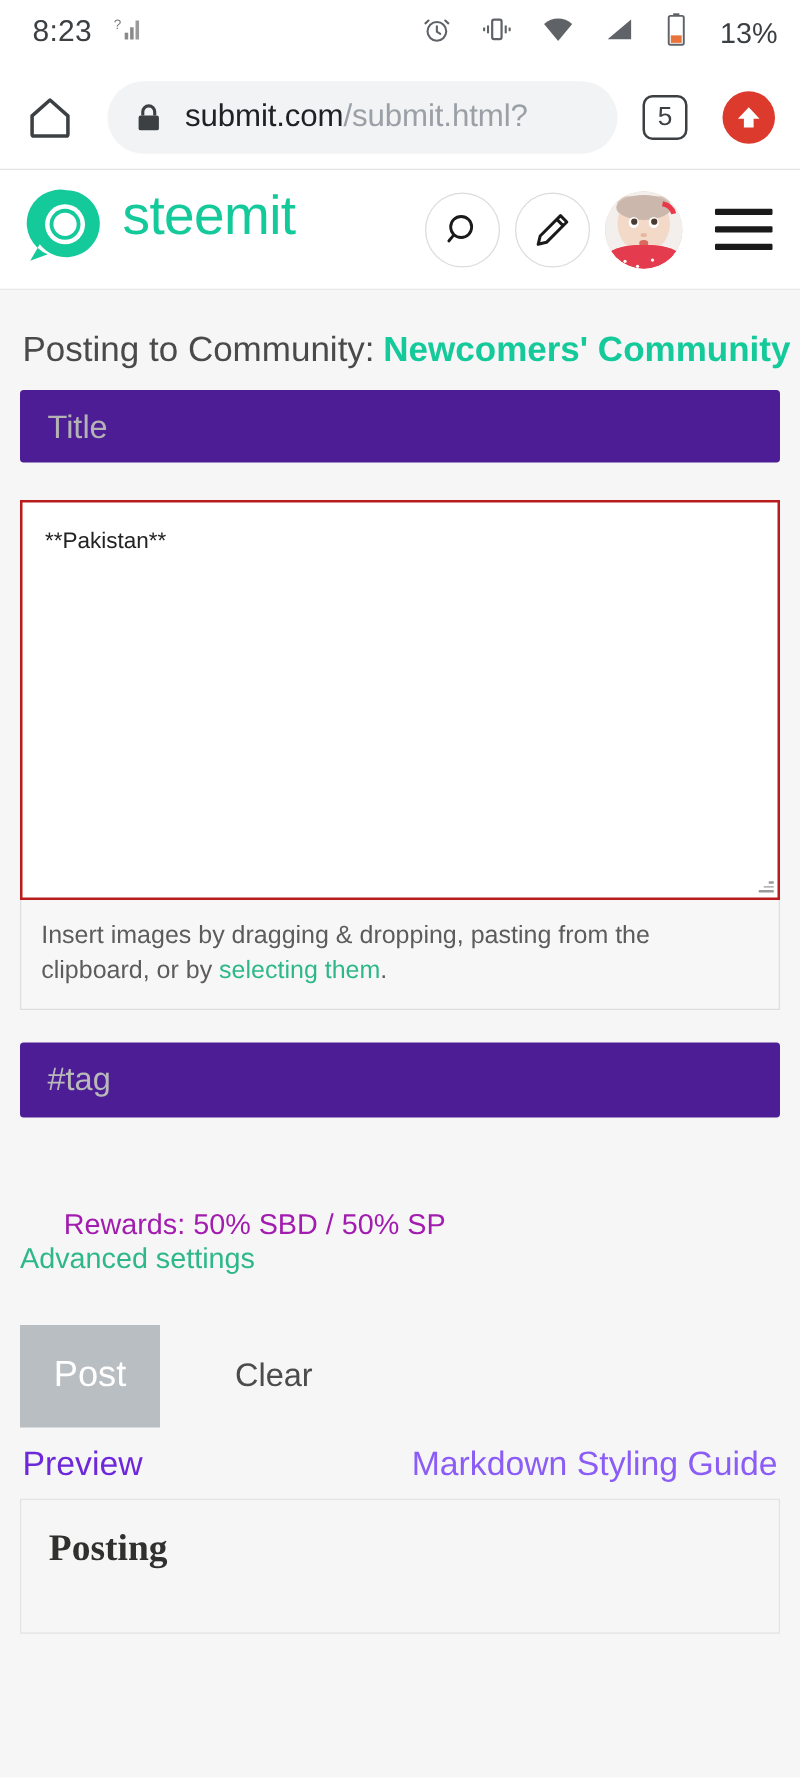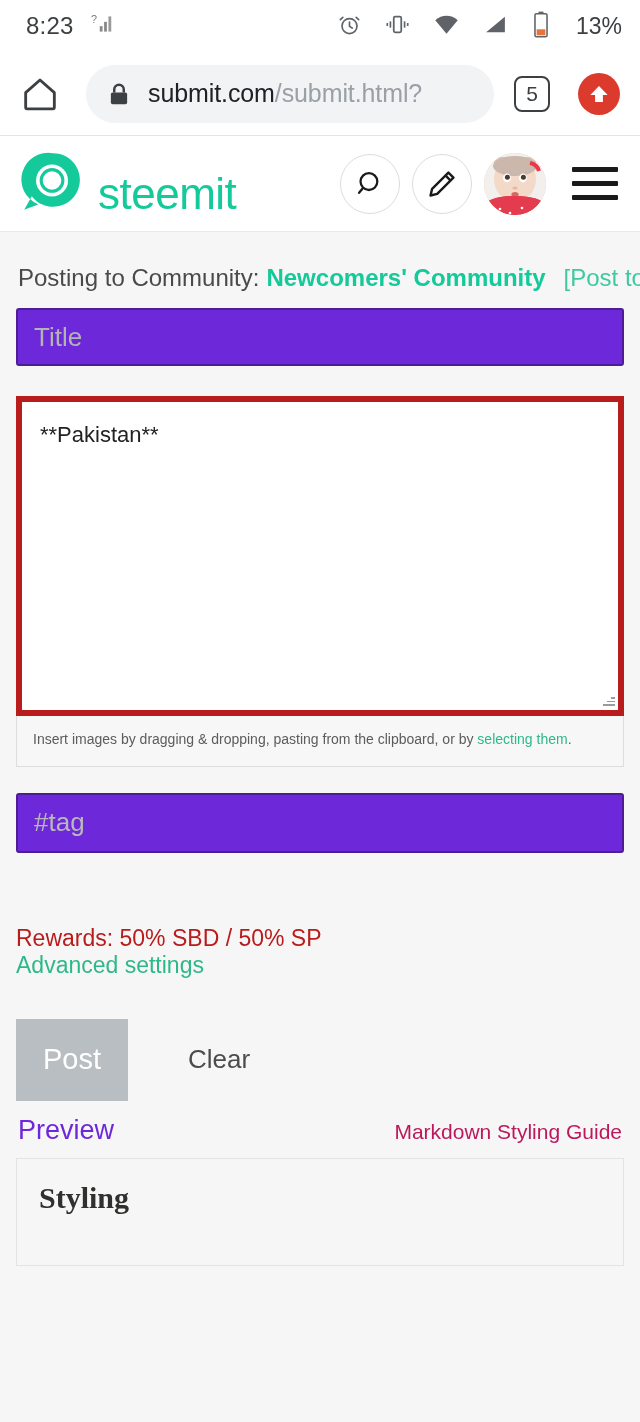--- a/index.html
+++ b/index.html
@@ -90,21 +90,21 @@
 
   
   #site-header {
     height: 96px;
     background: #ffffff;
     display: flex;
     align-items: center;
     padding: 0 18px;
     border-bottom: 1px solid #e8e8e8;
   }
-  #brand { display: flex; align-items: flex-end; }
+  #brand { display: flex; align-items: flex-start; }
   #brand-name {
     font-size: 44px;
     color: #06d6a0;
     color: #14c99a;
     margin-left: 14px;
     font-weight: 400;
     letter-spacing: -.5px;
   }
   #header-actions {
     margin-left: auto;
@@ -139,94 +139,95 @@
 
   
   #page {
     background: #f6f6f6;
     height: 1190px;
     padding: 0 16px;
   }
 
   #community-line {
     padding: 32px 2px 16px 2px;
-    font-size: 24px;
+    font-size: 28px;
     color: #4a4a4a;
     display: flex;
     align-items: baseline;
     white-space: nowrap;
   }
   #community-name {
     color: #14c99a;
     font-weight: bold;
     margin-left: 7px;
   }
   #post-to-blog {
     color: #3fc9a0;
     margin-left: 18px;
   }
 
   .field {
-    background: #6d28d9;
-    border: 2px solid #4c1d95;
+    background: #4c1d95;
+    border: 6px solid #4c1d95;
     border-radius: 3px;
   }
   #title-field {
     height: 58px;
     display: flex; align-items: center;
     padding: 0 16px;
     font-size: 26px;
     color: #b3b3b3;
   }
   #editor-wrap {
     margin-top: 30px;
     position: relative;
   }
   #editor {
     height: 320px;
-    border: 6px solid #b91c1c;
+    border: 2px solid #b91c1c;
     background: #fff;
     padding: 20px 18px;
-    font-size: 22px;
+    font-size: 18px;
     color: #222;
     position: relative;
   }
   #resize-handle {
     position: absolute;
     right: 3px; bottom: 3px;
     width: 14px; height: 14px;
   }
   #resize-handle i {
     position: absolute; right: 0;
     height: 1.5px; background: #9a9a9a; display: block;
   }
   #editor-help {
     border: 1px solid #dedede;
     border-top: none;
     background: #f7f7f7;
     padding: 14px 16px 16px 16px;
-    font-size: 14px;
+    font-size: 20px;
     line-height: 1.42;
     color: #5c5c5c;
   }
   .link-green { color: #2eb88a; }
 
   #tag-field {
     margin-top: 26px;
     height: 60px;
     display: flex; align-items: center;
     padding: 0 16px;
     font-size: 26px;
     color: #b9b9b9;
   }
 
   #rewards-line {
     margin-top: 72px;
     font-size: 23px;
-    color: #b91c1c;
+    color: #a21caf;
+    margin-left: 35px;
   }
   #advanced-settings {
     margin-top: 12px;
     font-size: 23px;
     color: #2eb88a;
   }
 
   #actions-row {
     margin-top: 40px;
     display: flex;
@@ -250,21 +251,21 @@
   }
 
   #preview-row {
     display: flex;
     align-items: baseline;
     justify-content: space-between;
     margin-top: 14px;
     padding: 0 2px;
   }
   #preview-label { font-size: 27px; color: #6d28d9; }
-  #markdown-guide { font-size: 21px; color: #be185d; }
+  #markdown-guide { font-size: 27px; color: #8b5cf6; }
 
   #preview-pane {
     margin-top: 12px;
     border: 1px solid #e3e3e3;
     background: #f6f6f6;
     height: 108px;
     padding: 22px 22px;
   }
   #preview-heading {
     font-family: "Liberation Serif", serif;
@@ -457,16 +458,16 @@
     <button id="post-button">Post</button>
     <button id="clear-button">Clear</button>
   </div>
 
   <div id="preview-row">
     <span id="preview-label">Preview</span>
     <a id="markdown-guide">Markdown Styling Guide</a>
   </div>
 
   <div id="preview-pane">
-    <div id="preview-heading">Styling</div>
+    <div id="preview-heading">Posting</div>
   </div>
 
 </div>
 
 </body></html>

